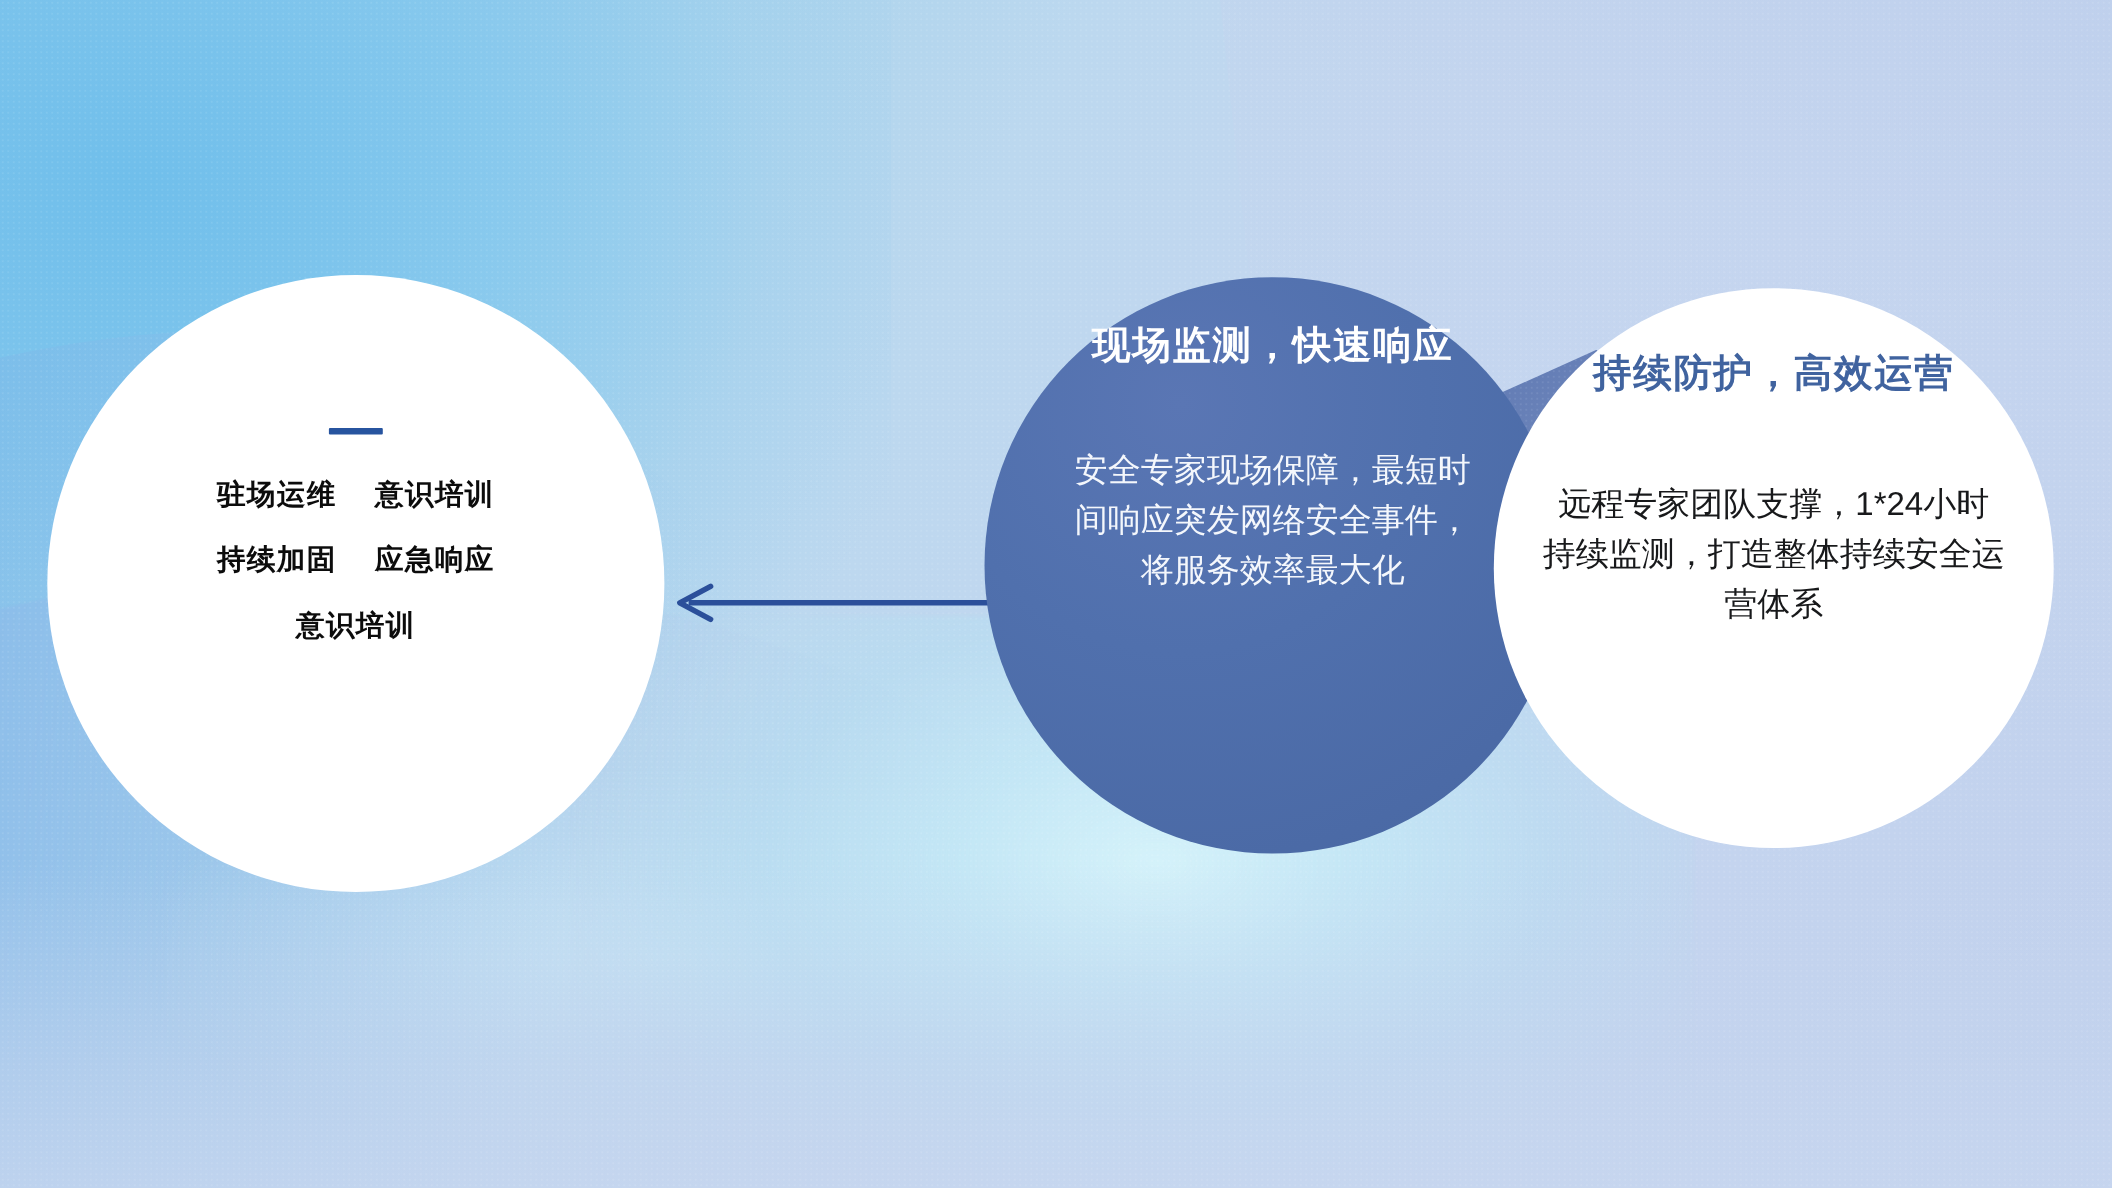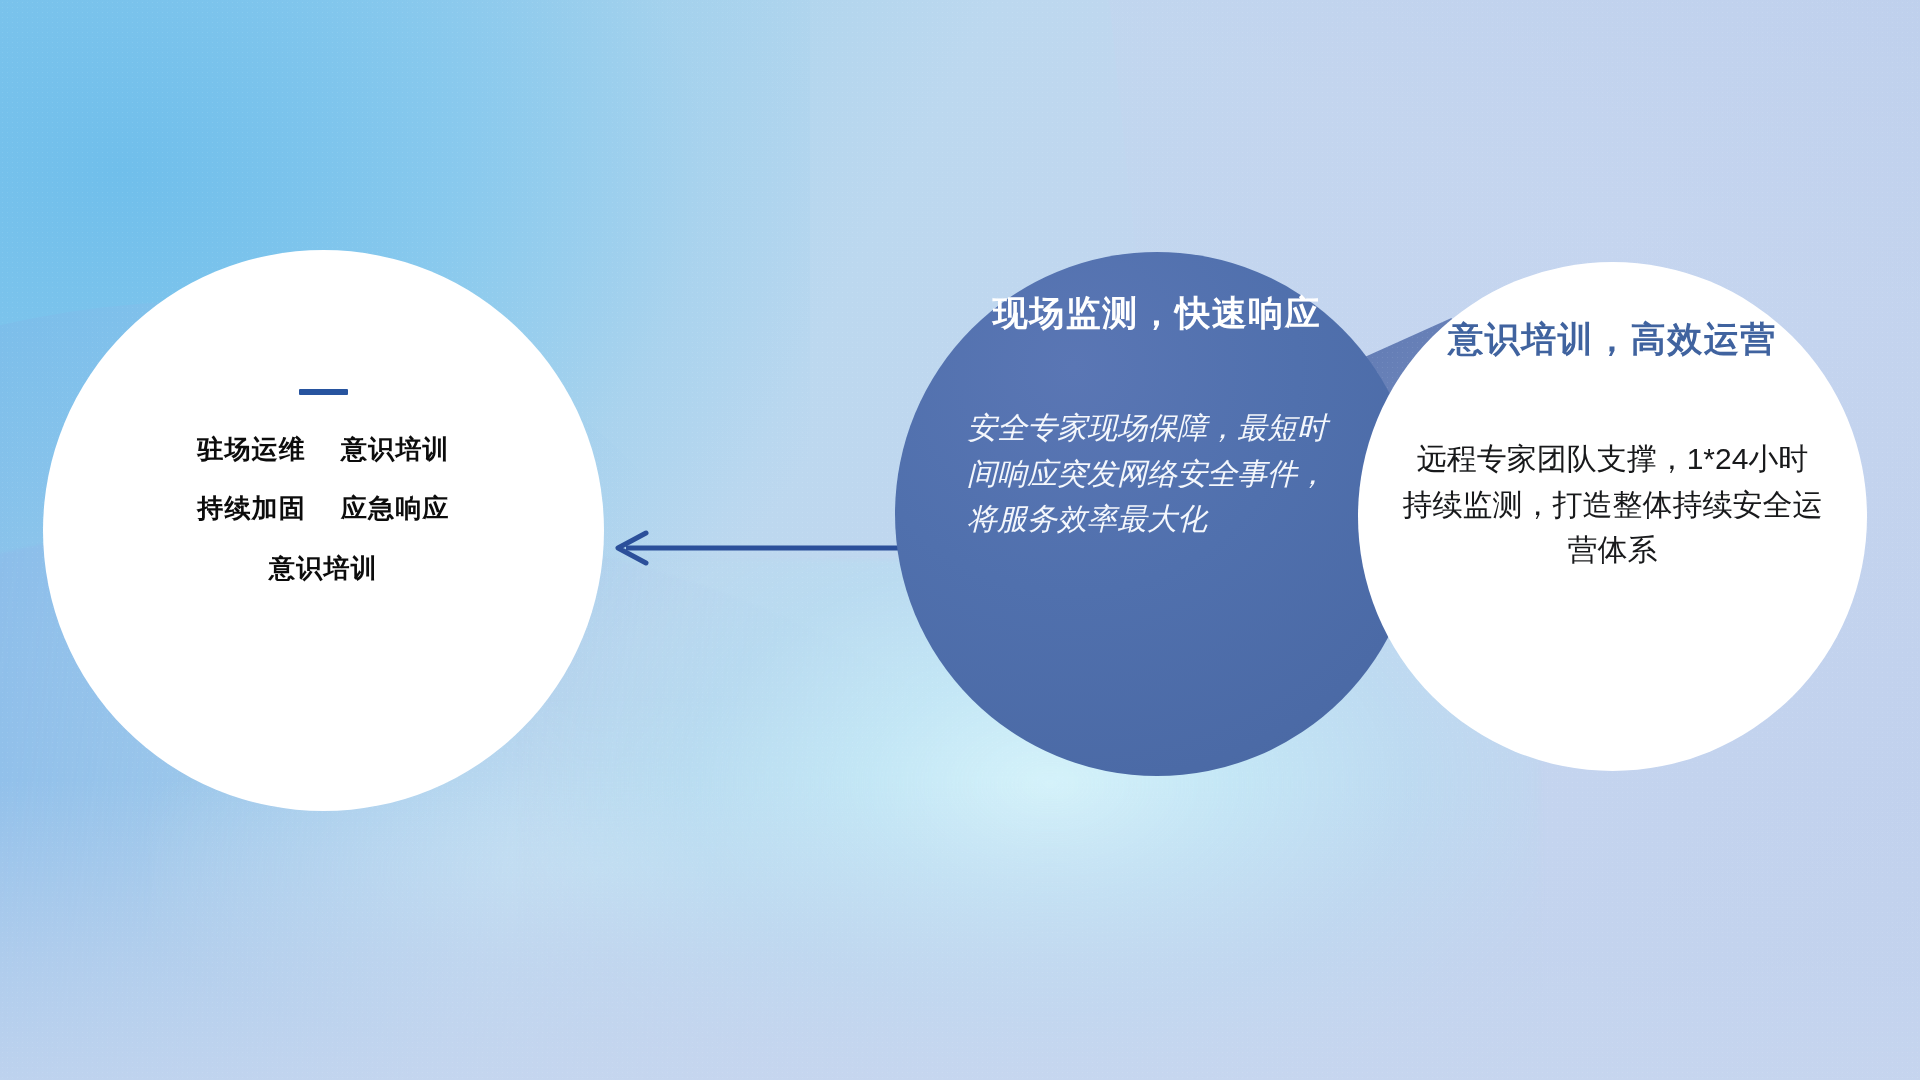--- a/index.html
+++ b/index.html
@@ -173,26 +173,25 @@
     margin-top:38px;
     font-size:35px;
     font-weight:700;
     color:#ffffff;
     letter-spacing:1.5px;
     white-space:nowrap;
   }
   #circle-mid .c-body{
     margin-top:68px;
     width:380px;
-    text-align:left;
+    text-align:center;
     font-size:30px;
     line-height:1.52;
     color:#f4f7fc;
     font-weight:400;
-    font-style:italic;
   }
 
   
   #circle-right{
     left:1358px; top:262px;
     width:509px; height:509px;
     background:#ffffff;
     z-index:7;
   }
   #circle-right .c-title{
@@ -261,17 +260,17 @@
       </div>
     </div>
   </div>
 
   <div class="circle" id="circle-mid">
     <div class="c-title">现场监测，快速响应</div>
     <div class="c-body">安全专家现场保障，最短时间响应突发网络安全事件，将服务效率最大化</div>
   </div>
 
   <div class="circle" id="circle-right">
-    <div class="c-title">意识培训，高效运营</div>
+    <div class="c-title">持续防护，高效运营</div>
     <div class="c-body">远程专家团队支撑，1*24小时持续监测，打造整体持续安全运营体系</div>
   </div>
 
 </div>
 
 </body></html>

